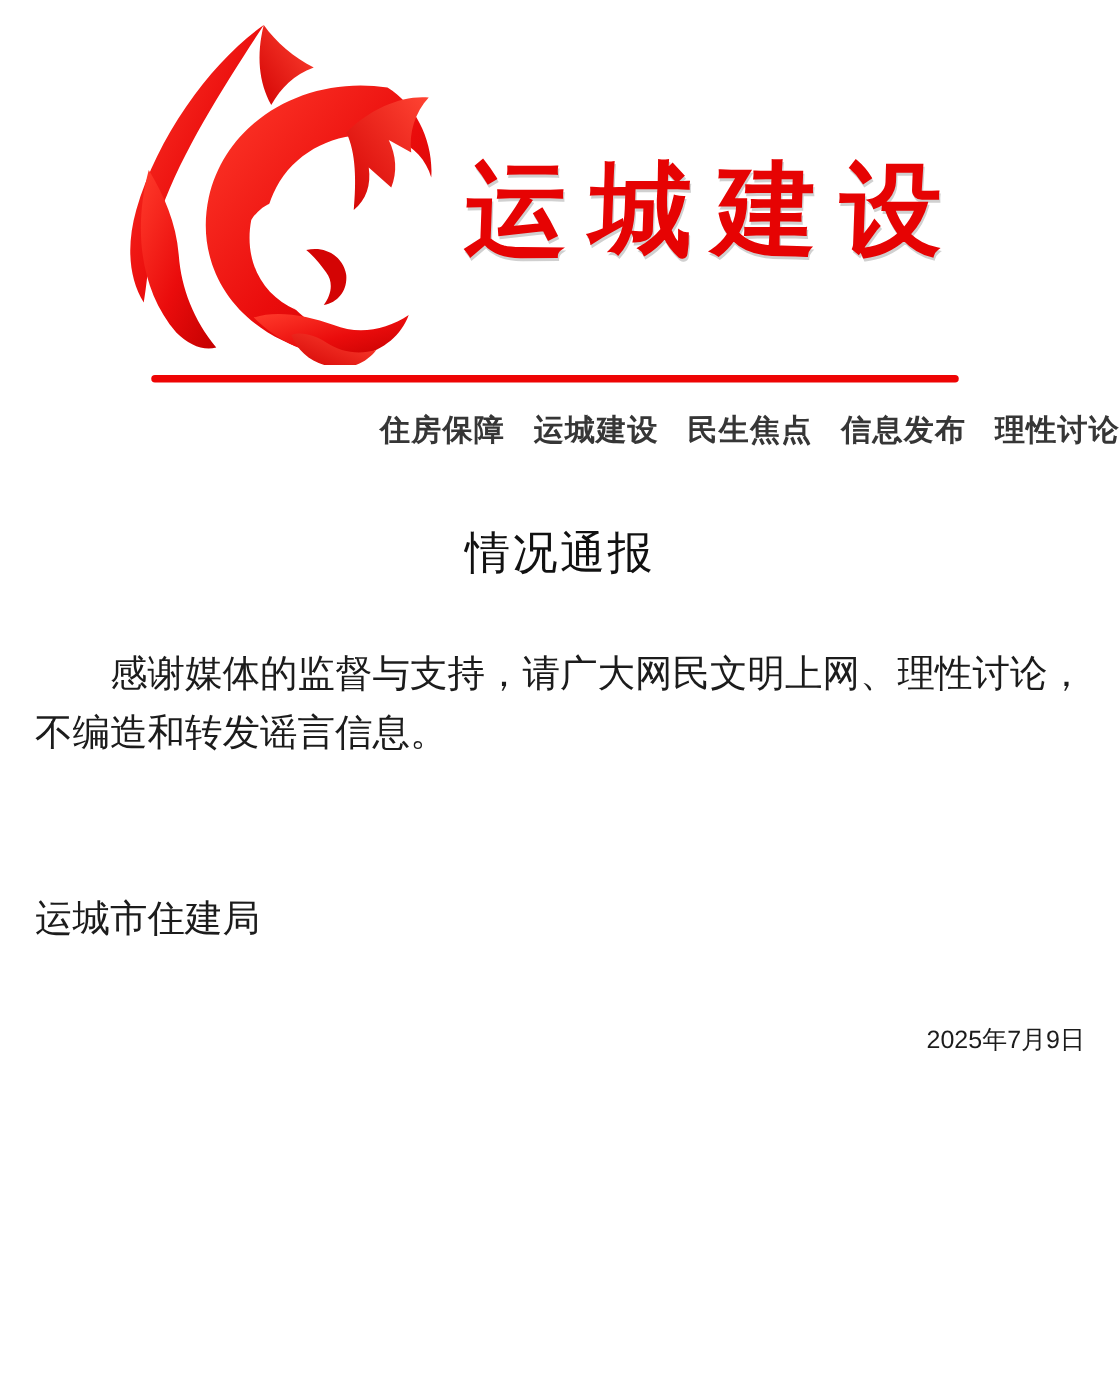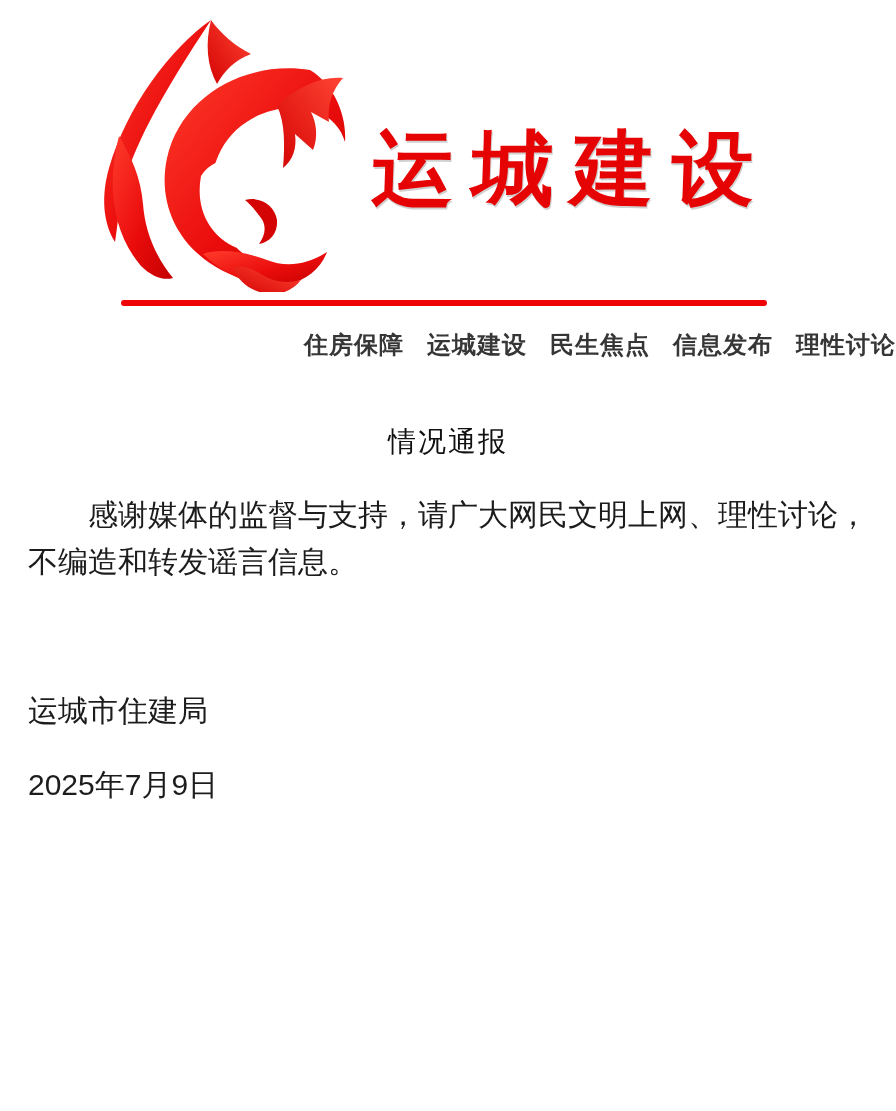--- a/index.html
+++ b/index.html
@@ -70,48 +70,48 @@
     white-space: nowrap;
   }
 
   
   .notice {
     padding: 0 28px;
   }
   .notice-title {
     margin-top: 60px;
     text-align: center;
-    font-size: 28px;
+    font-size: 36px;
     font-weight: 500;
     letter-spacing: 2px;
     line-height: 40px;
     color: #111111;
   }
   .para {
     font-size: 30px;
     line-height: 47px;
     text-align: justify;
     text-justify: inter-ideograph;
     text-indent: 2em;
     color: #1c1c1c;
     letter-spacing: 0;
   }
   .para-1 { margin-top: 42px; }
-  .para-2 { margin-top: 29px; }
+  .para-2 { margin-top: 54px; }
 
   .signature {
     margin-top: 106px;
     font-size: 30px;
     line-height: 40px;
     color: #1c1c1c;
   }
   .date {
-    margin-top: 34px;
-    text-align: left;
-    font-size: 30px;
+    margin-top: 56px;
+    text-align: right;
+    font-size: 20px;
     line-height: 40px;
     color: #1c1c1c;
   }
 </style>
 </head>
 <body>
 
 <div class="page">
 
   <header class="header">

